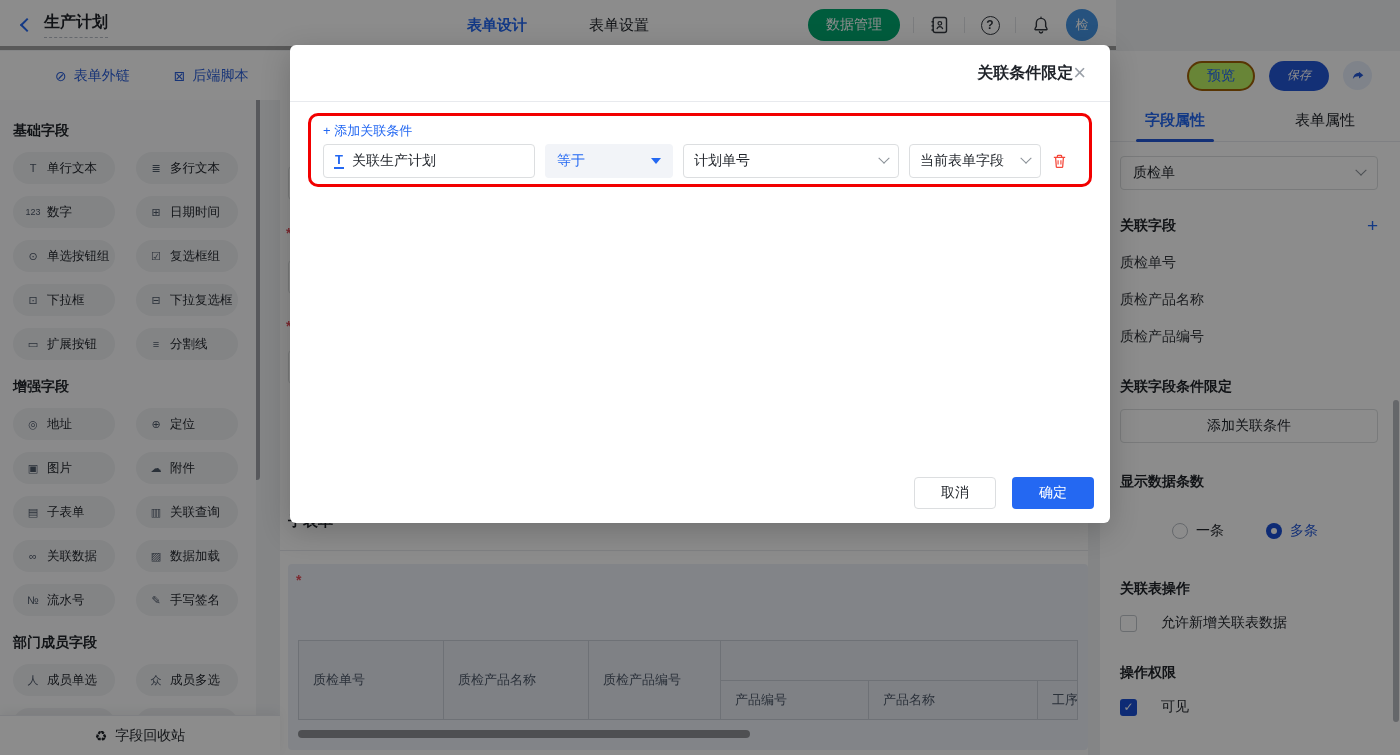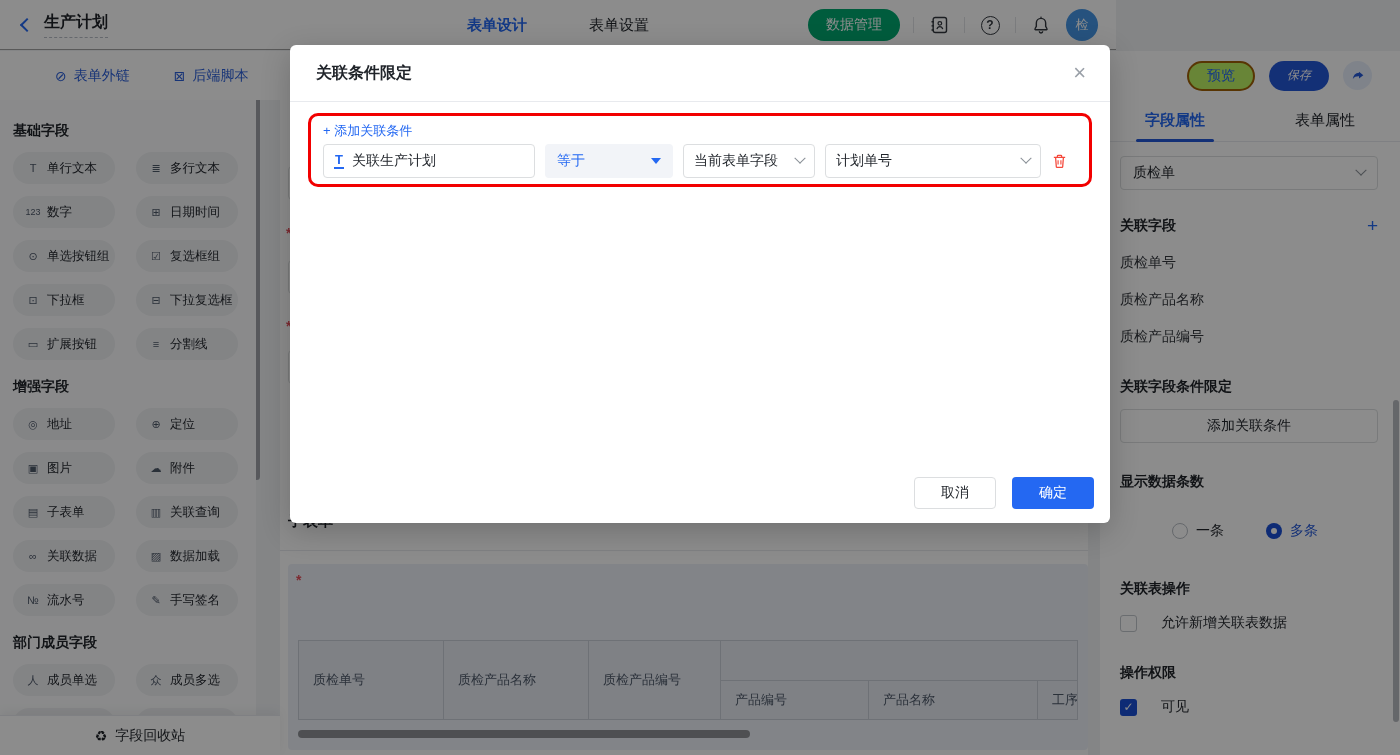--- a/index.html
+++ b/index.html
@@ -1,21 +1,21 @@
 <!DOCTYPE html>
 <html><head>
 <meta charset="utf-8">
 <style>
   * { margin:0; padding:0; box-sizing:border-box; }
   html,body { width:1400px; height:755px; overflow:hidden; }
   body { font-family:"Liberation Sans","DejaVu Sans",sans-serif; color:#1f2329; font-size:14px; }
   #app { position:relative; width:1400px; height:755px; background:#f0f2f5; overflow:hidden; }
 
   
-  .topbar { position:absolute; left:0; top:0; width:1116px; height:50px; background:#fff; border-bottom:1px solid #a3a3a3; z-index:5; }
+  .topbar { position:absolute; left:0; top:0; width:1116px; height:50px; background:#fff; border-bottom:4px solid #a3a3a3; z-index:5; }
   .back-wrap { position:absolute; left:22px; top:0; height:50px; display:flex; align-items:center; gap:12px; }
   .chev-left { width:10px; height:10px; border-left:2.5px solid #2468f2; border-bottom:2.5px solid #2468f2; transform:rotate(45deg); display:inline-block; }
   .page-title { font-size:16px; font-weight:700; border-bottom:1px dashed #b8bdc6; padding-bottom:4px; }
   .top-tabs { position:absolute; left:0; top:0; width:100%; height:50px; display:flex; align-items:center; justify-content:center; gap:62px; }
   .top-tab { font-size:15px; cursor:pointer; }
   .top-tab.active { color:#2468f2; font-weight:600; }
   .top-right { position:absolute; right:18px; top:0; height:50px; display:flex; align-items:center; gap:13px; }
   .pill-green { height:32px; padding:0 18px; border-radius:16px; background:#00a870; color:#fff; display:flex; align-items:center; font-size:14px; }
   .vdiv { width:1px; height:16px; background:#e0e2e6; }
   .icon-btn { width:24px; height:24px; display:flex; align-items:center; justify-content:center; }
@@ -74,21 +74,21 @@
   .rdot.on:after { content:""; position:absolute; left:5px; top:5px; width:6px; height:6px; border-radius:50%; background:#fff; }
   .radio.sel { color:#2458d8; }
   .chk-row { display:flex; align-items:center; gap:24px; margin-top:16px; font-size:14px; cursor:pointer; }
   .cbox { width:17px; height:17px; border:1.5px solid #c2c6cc; border-radius:3px; background:#fff; flex:none; }
   .cbox.on { border:none; background:#1a4fd6; color:#fff; font-size:12px; display:flex; align-items:center; justify-content:center; }
   .r-scroll { position:absolute; right:1px; top:300px; width:6px; height:322px; border-radius:3px; background:#b9bcc2; }
 
   
   .overlay { position:absolute; inset:0; background:rgba(0,0,0,0.45); z-index:20; }
   .modal { position:absolute; left:290px; top:45px; width:820px; height:478px; background:#fff; border-radius:6px; box-shadow:0 8px 30px rgba(0,0,0,.2); z-index:30; }
-  .m-head { height:57px; display:flex; align-items:center; justify-content:space-between; padding:0 24px 0 26px; border-bottom:1px solid #e8eaee; }
+  .m-head { height:57px; display:flex; align-items:center; justify-content:flex-end; padding:0 24px 0 26px; border-bottom:1px solid #e8eaee; }
   .m-title { font-size:16px; font-weight:700; }
   .m-close { font-size:22px; color:#9aa0a8; cursor:pointer; line-height:1; }
   .red-box { position:absolute; left:18px; right:18px; top:68px; height:74px; border:3px solid #f20000; border-radius:10px; }
   .add-link { position:absolute; left:12px; top:6px; color:#2468f2; font-size:13px; cursor:pointer; }
   .cond-row { position:absolute; left:12px; top:28px; display:flex; align-items:center; gap:10px; }
   .cond-input { width:212px; height:34px; border:1px solid #dcdee0; border-radius:4px; display:flex; align-items:center; gap:8px; padding:0 10px; background:#fff; }
   .t-ic { color:#2468f2; font-size:13px; font-weight:700; border-bottom:2px solid #2468f2; line-height:1.1; padding:0 1px; }
   .sel-gray { width:128px; height:34px; background:#f2f4f8; border-radius:4px; color:#2468f2; display:flex; align-items:center; justify-content:space-between; padding:0 12px; font-size:14px; cursor:pointer; }
   .caret-dn { width:0; height:0; border-left:5px solid transparent; border-right:5px solid transparent; border-top:6px solid #2468f2; }
   .sel-white { height:34px; border:1px solid #dcdee0; border-radius:4px; background:#fff; display:flex; align-items:center; justify-content:space-between; padding:0 10px; font-size:14px; cursor:pointer; }
@@ -367,26 +367,26 @@
       <div class="add-link">+ 添加关联条件</div>
       <div class="cond-row">
         <div class="cond-input">
           <span class="t-ic">T</span>
           <span>关联生产计划</span>
         </div>
         <div class="sel-gray">
           <span>等于</span>
           <span class="caret-dn"></span>
         </div>
+        <div class="sel-white" style="width:216px">
+          <span>计划单号</span>
+          <span class="chev"></span>
+        </div>
         <div class="sel-white" style="width:132px">
           <span>当前表单字段</span>
-          <span class="chev"></span>
-        </div>
-        <div class="sel-white" style="width:216px">
-          <span>计划单号</span>
           <span class="chev"></span>
         </div>
         <svg width="17" height="18" viewBox="0 0 24 24" style="cursor:pointer">
           <path d="M4 7h16M9 7V5c0-.6.4-1 1-1h4c.6 0 1 .4 1 1v2M6.5 7l1 13c0 .6.5 1 1 1h7c.5 0 1-.4 1-1l1-13" fill="none" stroke="#f5483b" stroke-width="1.8"></path>
           <path d="M10 11v6M14 11v6" stroke="#f5483b" stroke-width="1.6"></path>
         </svg>
       </div>
     </div>
     <div class="m-foot">
       <div class="btn-cancel">取消</div>

